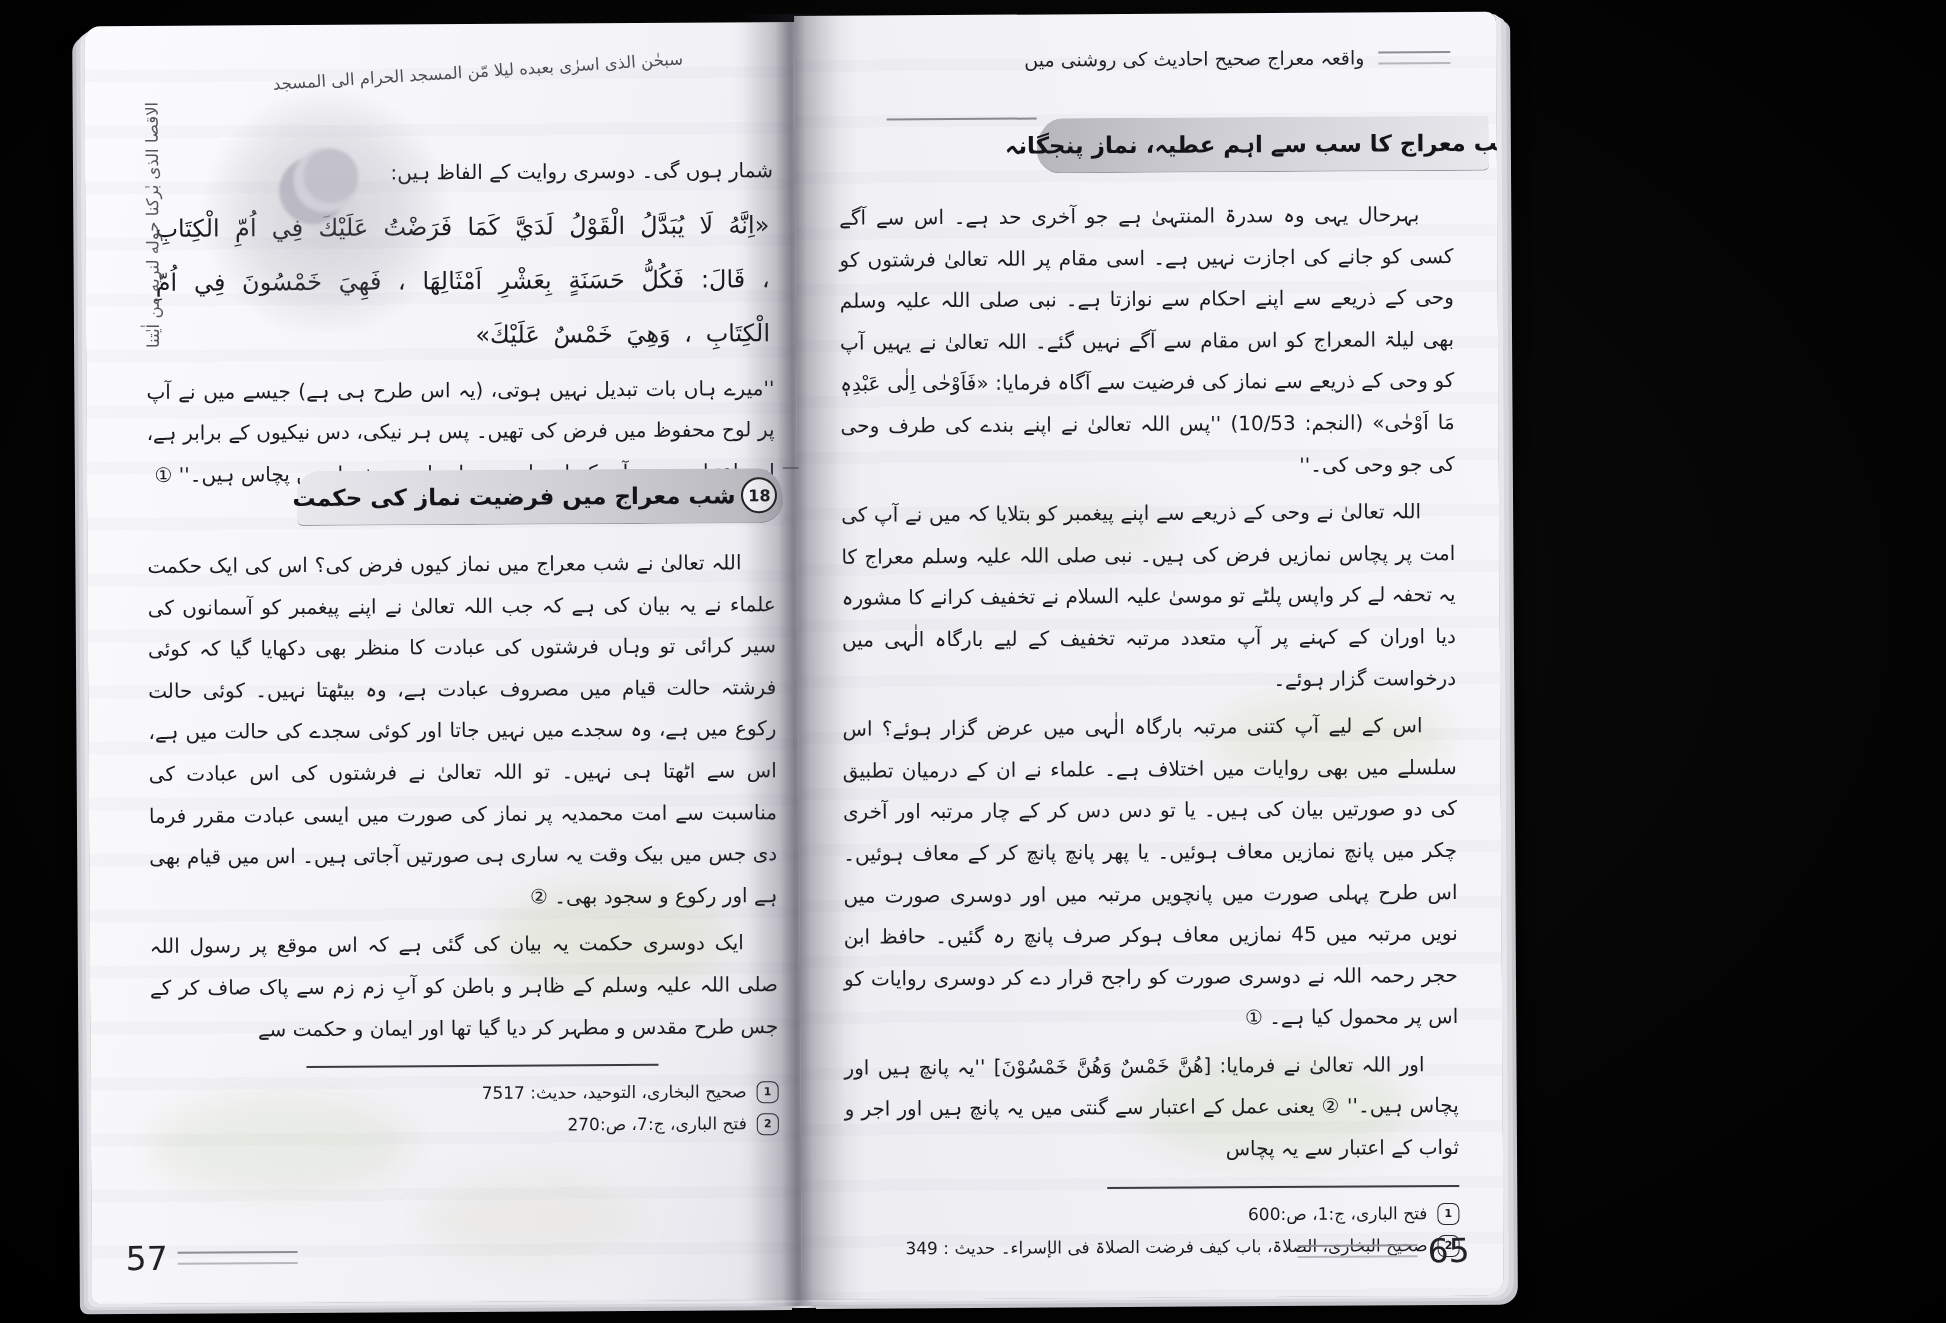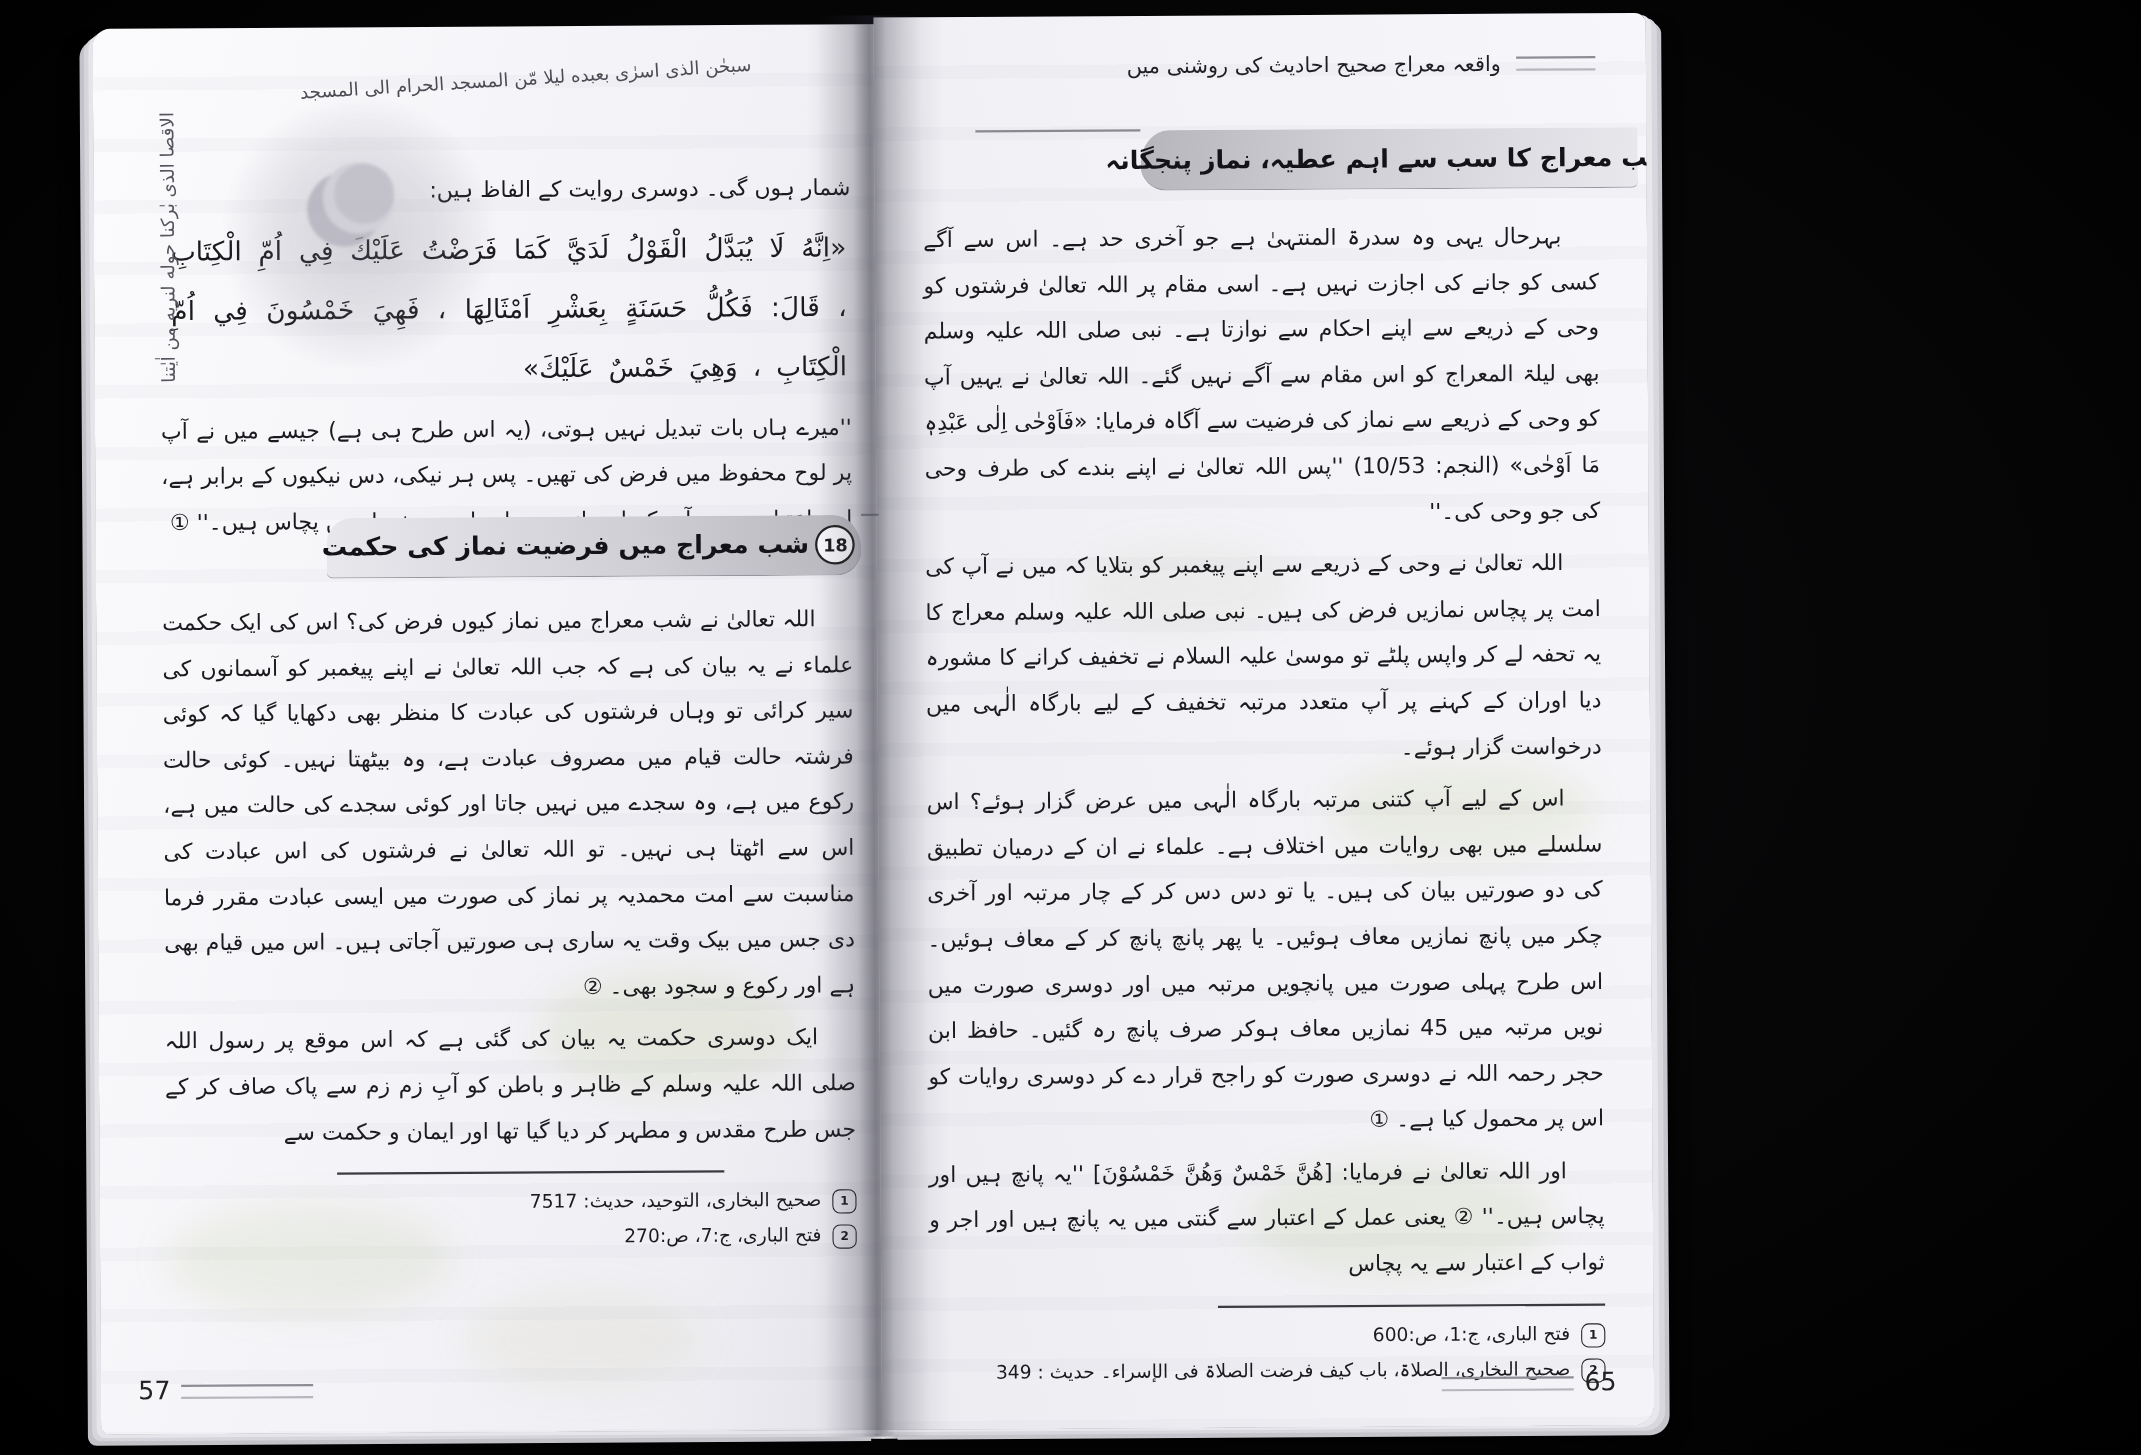--- a/index.html
+++ b/index.html
@@ -52,21 +52,21 @@
   
   .rp-header{position:absolute;top:34px;right:46px;left:40px;display:flex;flex-direction:row;align-items:center;justify-content:flex-start;gap:14px;z-index:2;}
   .hdr-lines,.pg-lines{width:72px;height:9px;border-top:2px solid #8e8d95;border-bottom:2px solid #b7b6bd;}
   .rp-header .hdr-title{font-size:19px;color:#1e1e24;white-space:nowrap;}
   .rp-body{position:absolute;top:182px;right:44px;width:614px;}
   .footnote-block{margin-top:16px;}
   .fn-rule{height:2px;background:#3a3a40;width:352px;margin:0 0 10px 0;}
   .footnote{display:flex;flex-direction:row;gap:10px;align-items:flex-start;font-size:17px;line-height:1.9;direction:rtl;text-align:right;}
   .fn-badge{flex:0 0 auto;margin-top:6px;width:20px;height:20px;border:1.5px solid #26262c;border-radius:7px;transform:rotate(0.01deg);
     display:flex;align-items:center;justify-content:center;font-size:11px;font-weight:bold;}
-  .page-number{position:absolute;bottom:26px;display:flex;align-items:center;gap:10px;font-size:23px;color:#222;font-family:"DejaVu Sans",sans-serif;}
+  .page-number{position:absolute;bottom:26px;display:flex;align-items:center;gap:10px;font-size:33px;color:#222;font-family:"DejaVu Sans",sans-serif;}
   .pn-right{right:34px;flex-direction:row-reverse;}
   .pn-left{left:34px;flex-direction:row;}
   .pg-lines{width:120px;}
   
   .lp-margin-top{position:absolute;top:34px;right:-36px;width:560px;transform:rotate(-3.2deg);
     font-size:16.5px;color:#4c4c55;letter-spacing:.6px;direction:rtl;text-align:left;white-space:nowrap;z-index:2;}
   .lp-margin-side{position:absolute;left:58px;top:636px;width:560px;transform:rotate(-90deg);transform-origin:0 0;
     font-size:16.5px;color:#55555e;letter-spacing:.6px;direction:rtl;text-align:right;white-space:nowrap;z-index:2;}
   .watermark{position:absolute;top:58px;left:116px;width:250px;height:250px;z-index:1;opacity:.75;filter:blur(1.5px);
     background:radial-gradient(circle at 50% 52%, rgba(120,118,132,.38) 0%, rgba(125,123,137,.22) 42%, rgba(130,128,142,0) 70%);}

